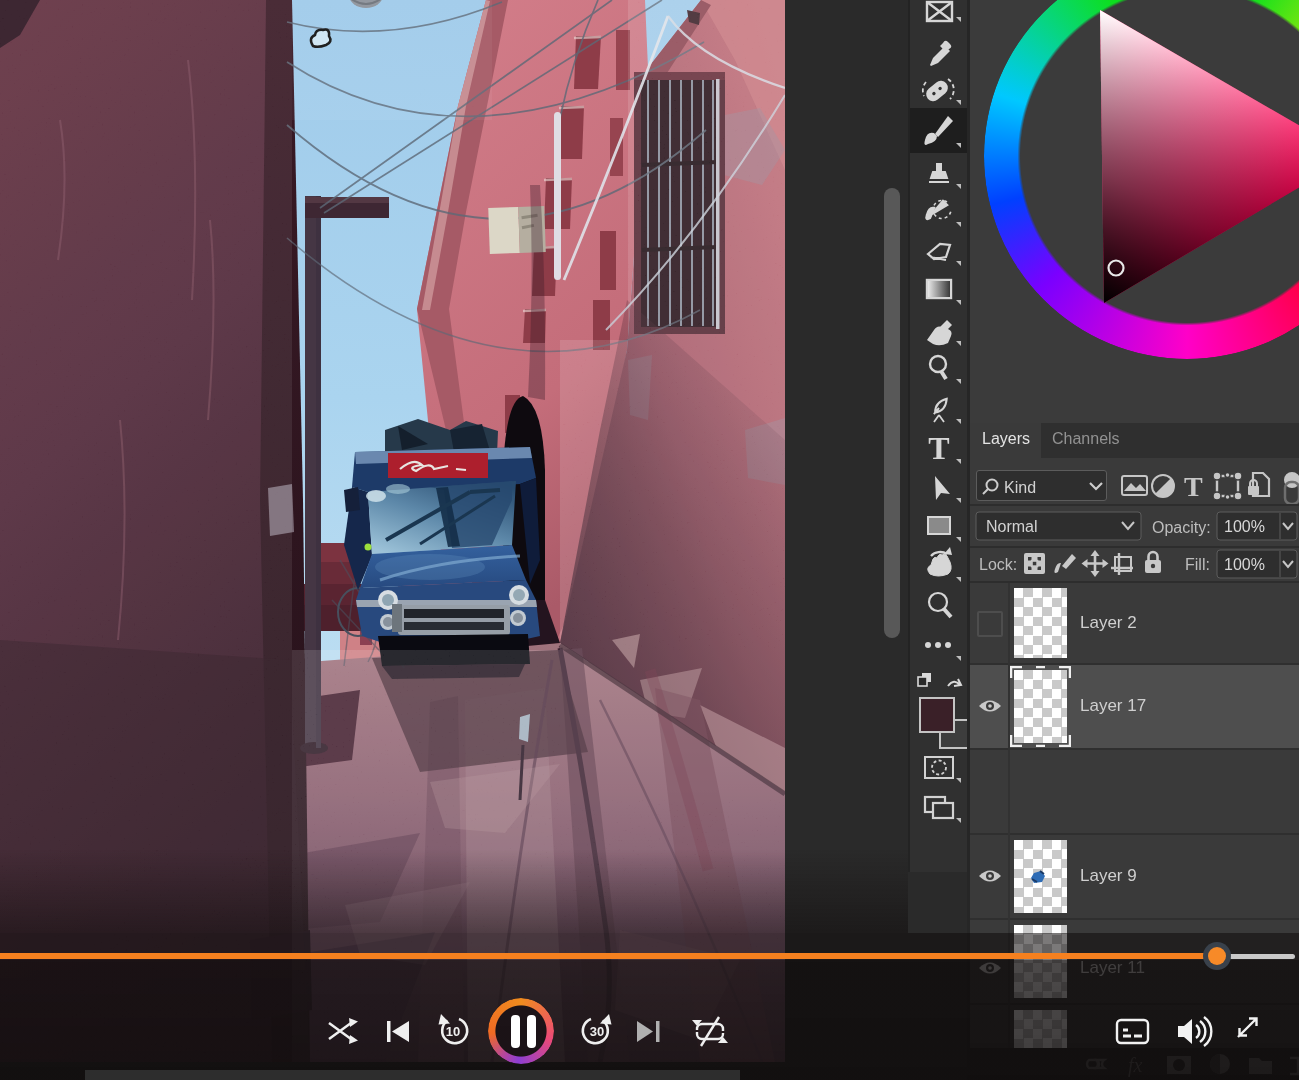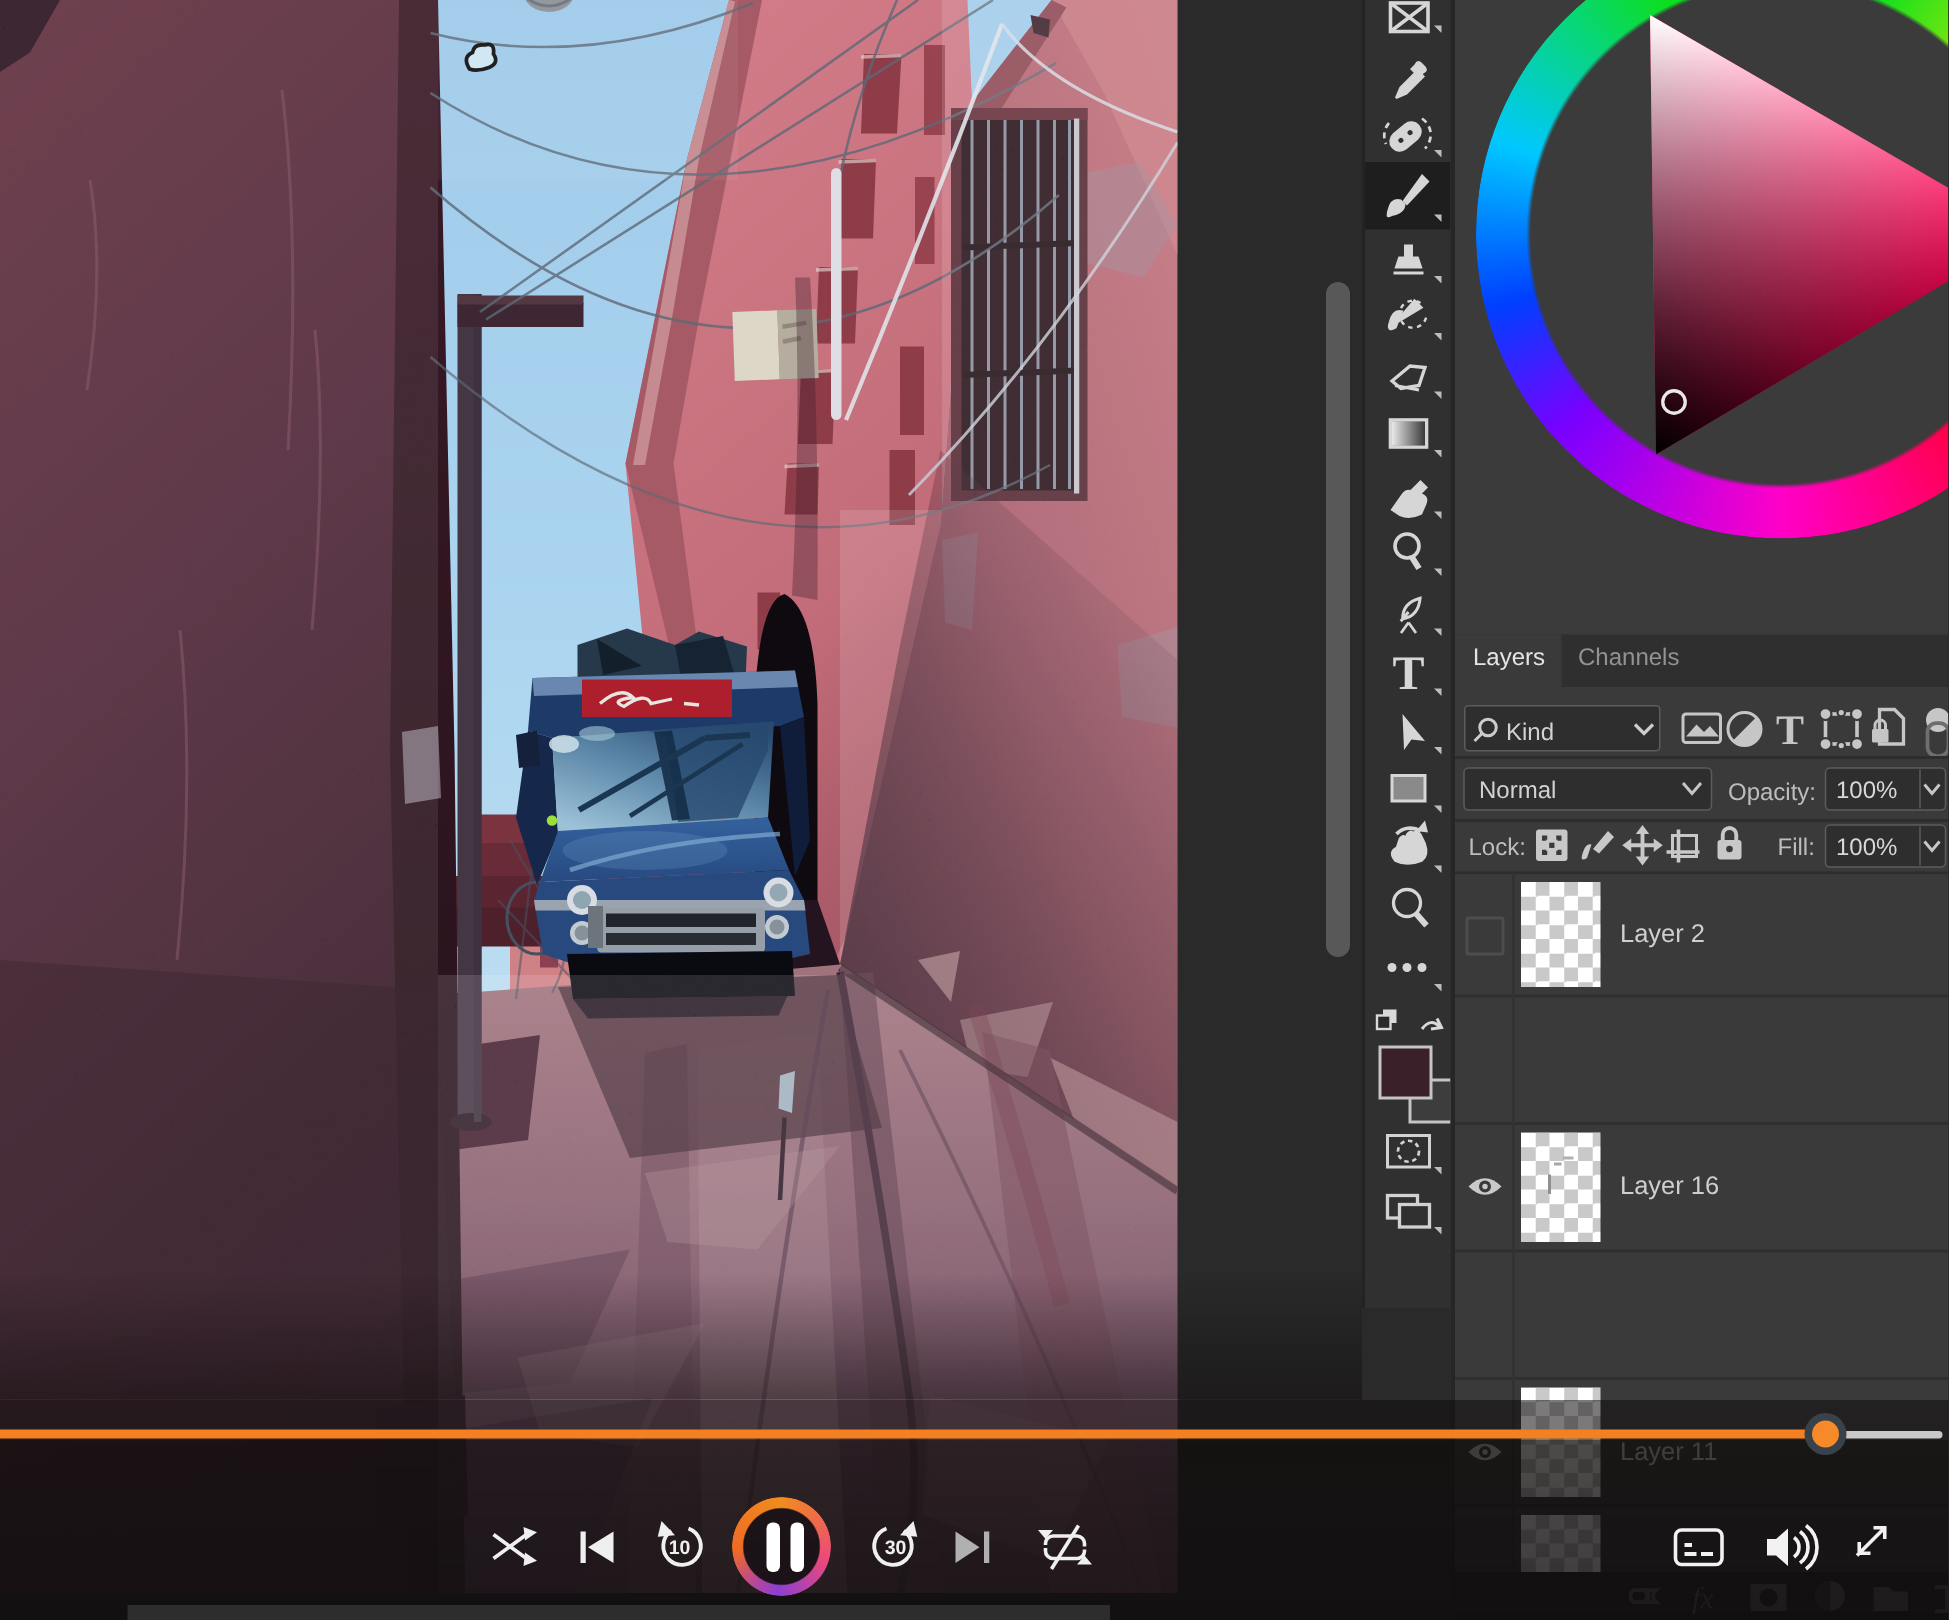--- a/index.html
+++ b/index.html
@@ -477,34 +477,54 @@
  .sep{position:absolute;left:0;width:329px;height:2px;background:#2f2f2f;}
  .thumb{position:absolute;left:44px;width:53px;}
  .eyesvg{position:absolute;left:8px;width:24px;height:16px;}
 </style>
 <div class="lrow" style="top:583px;height:80px;background:#3a3a3a;">
 <div style="position:absolute;left:7px;top:28px;width:22px;height:22px;border:2px solid #4d4d4d;border-radius:2px;"></div>
 <div class="thumb checker" style="top:5px;height:70px;"></div>
 <div class="lname" style="top:30px;">Layer 2</div>
 </div>
 <div class="sep" style="top:663px;"></div>
-<div class="sep" style="top:748px;"></div>
-<div class="lrow" style="top:750px;height:83px;background:#3a3a3a;">
+<div class="lrow" style="top:665px;height:83px;background:#4e4e4e;">
 <svg class="eyesvg" style="top:33px" viewBox="0 0 24 16">
           <path d="M1,8 Q12,-3 23,8 Q12,19 1,8 z" fill="#c9c9c9"></path>
           <circle cx="12" cy="8" r="4" fill="#3a3a3a"></circle>
           <circle cx="12" cy="8" r="1.8" fill="#c9c9c9"></circle>
         </svg>
 <div class="thumb checker" style="top:5px;height:73px;"></div>
-<div style="position:absolute;left:62px;top:33px;width:2px;height:13px;background:#909090;"></div>
-        <div style="position:absolute;left:66px;top:25px;width:5px;height:2px;background:#a8a8a8;"></div>
-        <div style="position:absolute;left:72px;top:21px;width:7px;height:2px;background:#b0b0b0;"></div>
-<div class="lname" style="top:31px;">Layer 16</div>
-</div>
+<svg style="position:absolute;left:40px;top:1px;" width="61" height="81" viewBox="0 0 61 81">
+          <g stroke="#f0f0f0" stroke-width="2.5" fill="none">
+            <path d="M1,12 v-11 h11"></path>
+            <path d="M49,1 h11 v11"></path>
+            <path d="M60,69 v11 h-11"></path>
+            <path d="M12,80 h-11 v-11"></path>
+            <path d="M26,1 h9"></path>
+            <path d="M26,80 h9"></path>
+          </g>
+        </svg>
+<div class="lname" style="top:31px;">Layer 17</div>
+</div>
+<div class="sep" style="top:748px;"></div>
 <div class="sep" style="top:833px;"></div>
+<div class="lrow" style="top:835px;height:83px;background:#3a3a3a;">
+<svg class="eyesvg" style="top:33px" viewBox="0 0 24 16">
+          <path d="M1,8 Q12,-3 23,8 Q12,19 1,8 z" fill="#c9c9c9"></path>
+          <circle cx="12" cy="8" r="4" fill="#3a3a3a"></circle>
+          <circle cx="12" cy="8" r="1.8" fill="#c9c9c9"></circle>
+        </svg>
+<div class="thumb checker" style="top:5px;height:73px;"></div>
+<svg style="position:absolute;left:60px;top:35px" width="16" height="14" viewBox="0 0 16 14">
+          <path d="M4,3 l7,-2 4,5 -3,6 -8,1 -3,-5 z" fill="#2e6cb5"></path>
+          <path d="M2,9 l5,3 M10,1 l4,3" stroke="#1a3a66" stroke-width="2"></path>
+        </svg>
+<div class="lname" style="top:31px;">Layer 9</div>
+</div>
 <div class="sep" style="top:918px;"></div>
 <div class="lrow" style="top:920px;height:83px;background:#3a3a3a;">
 <svg class="eyesvg" style="top:40px" viewBox="0 0 24 16">
           <path d="M1,8 Q12,-3 23,8 Q12,19 1,8 z" fill="#c9c9c9"></path>
           <circle cx="12" cy="8" r="4" fill="#3a3a3a"></circle>
           <circle cx="12" cy="8" r="1.8" fill="#c9c9c9"></circle>
         </svg>
 <div class="thumb checker" style="top:5px;height:73px;"></div>
 <div class="lname" style="top:38px;">Layer 11</div>
 </div>

